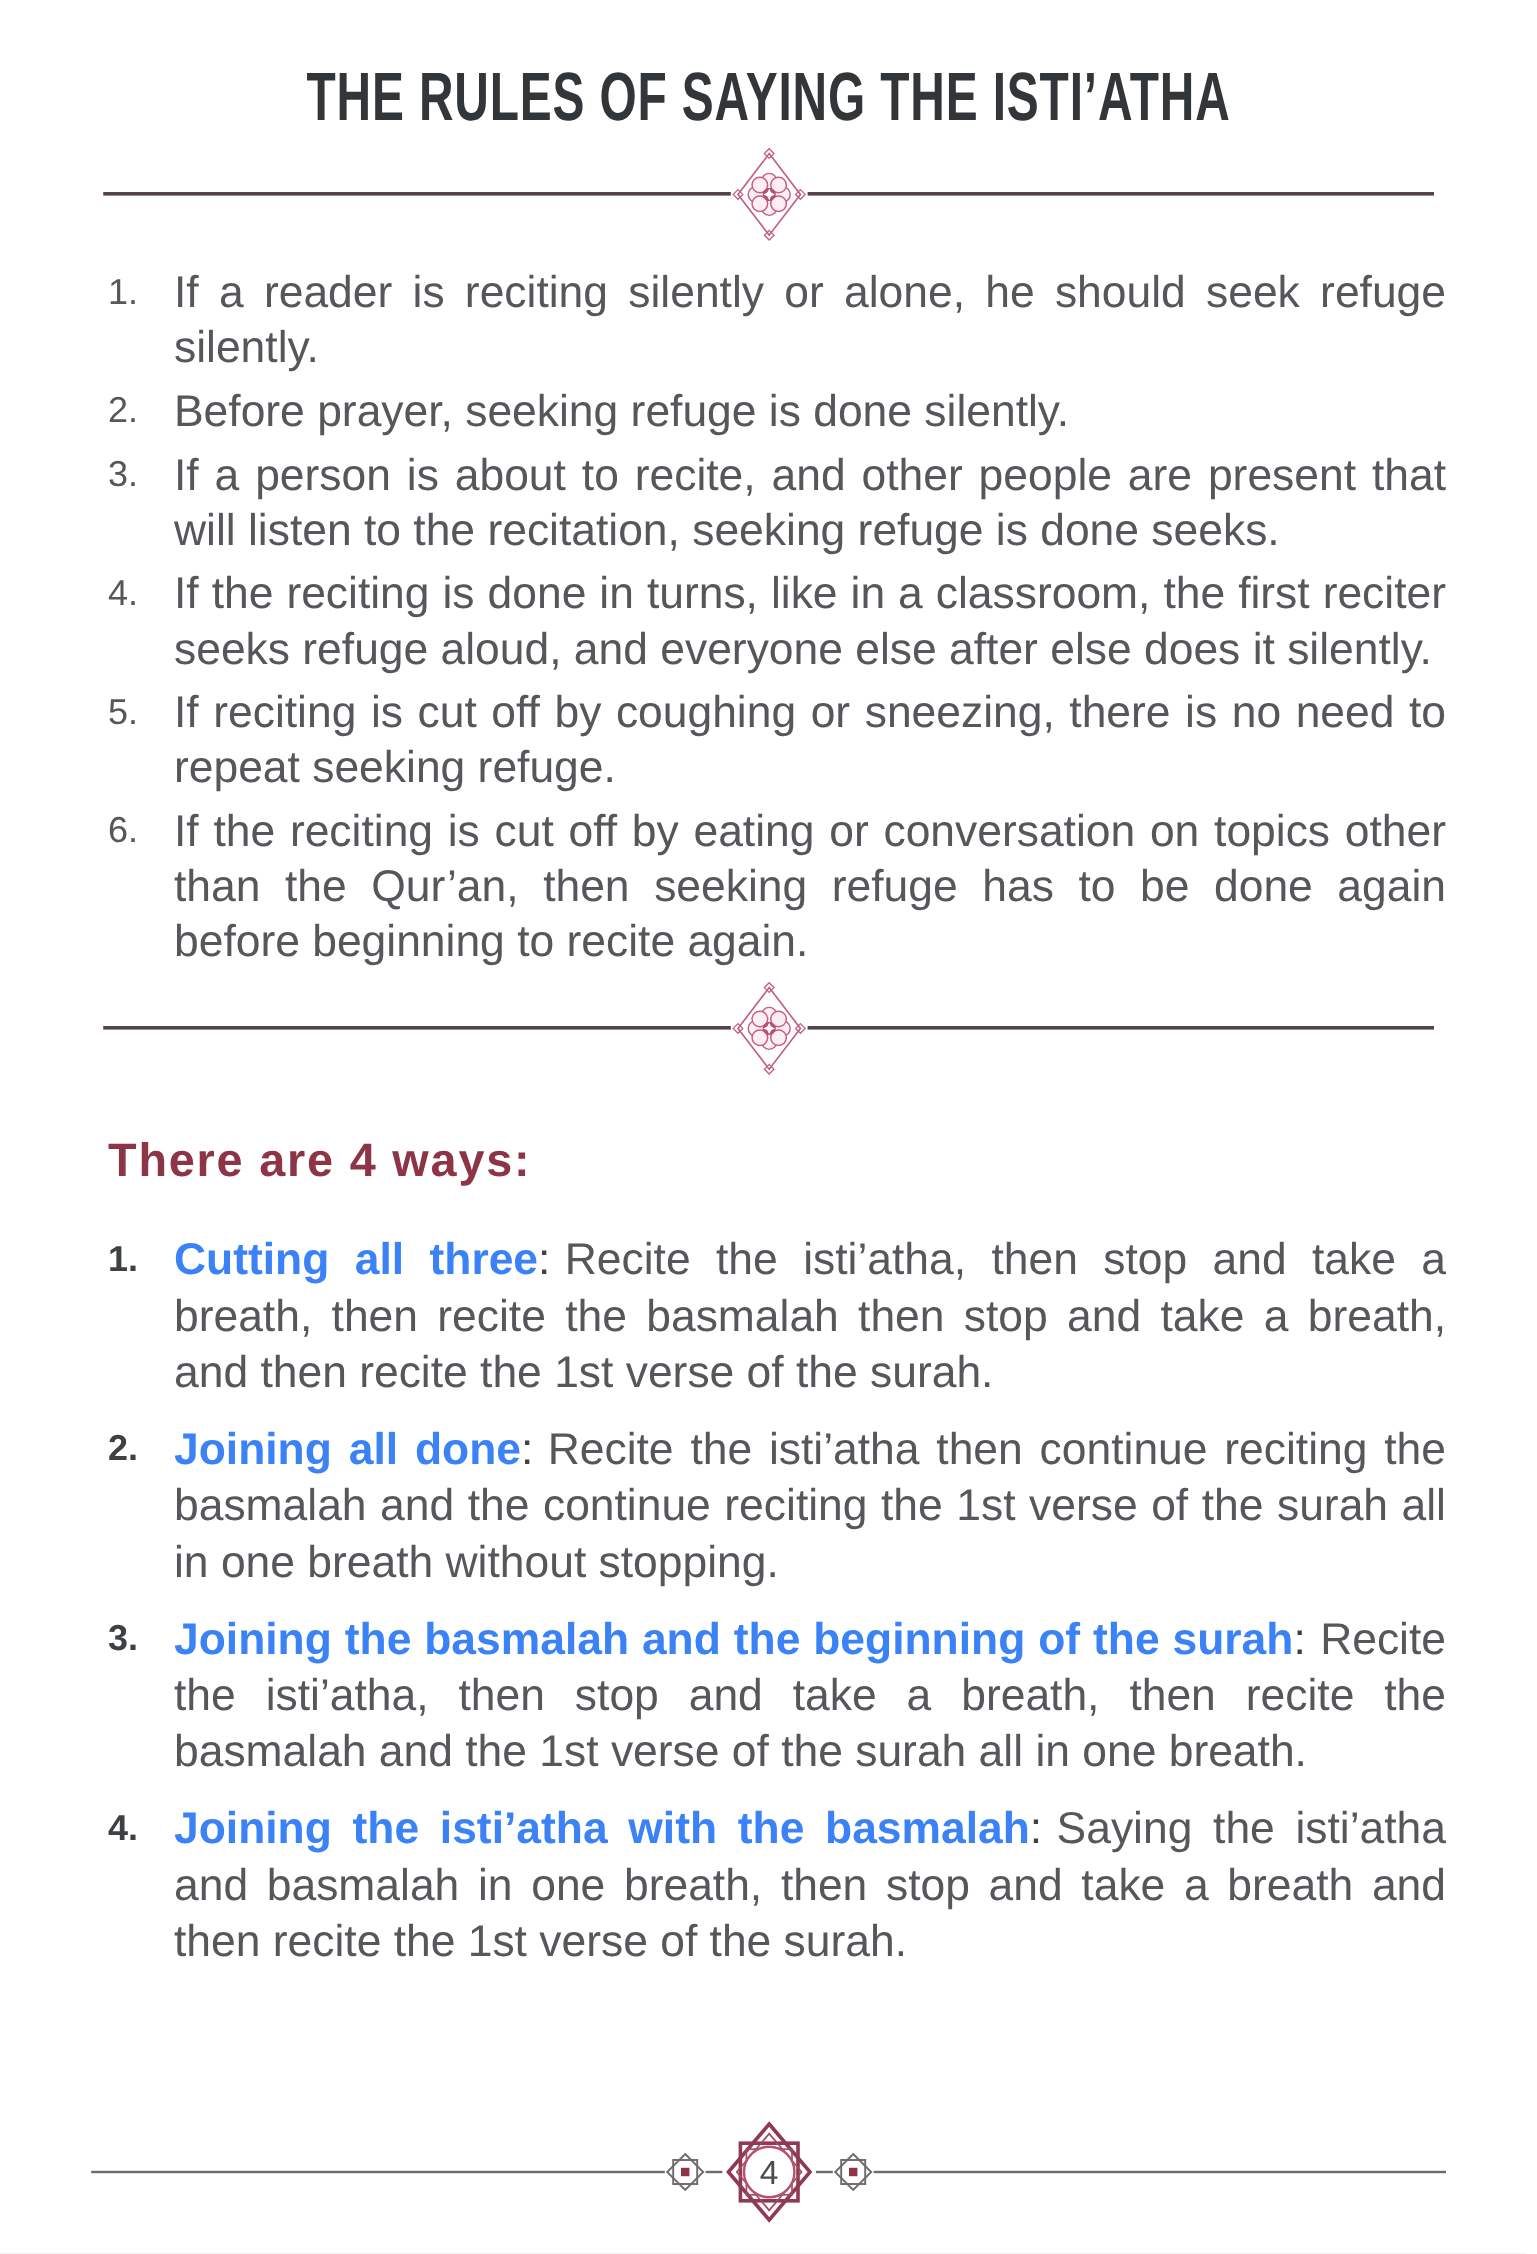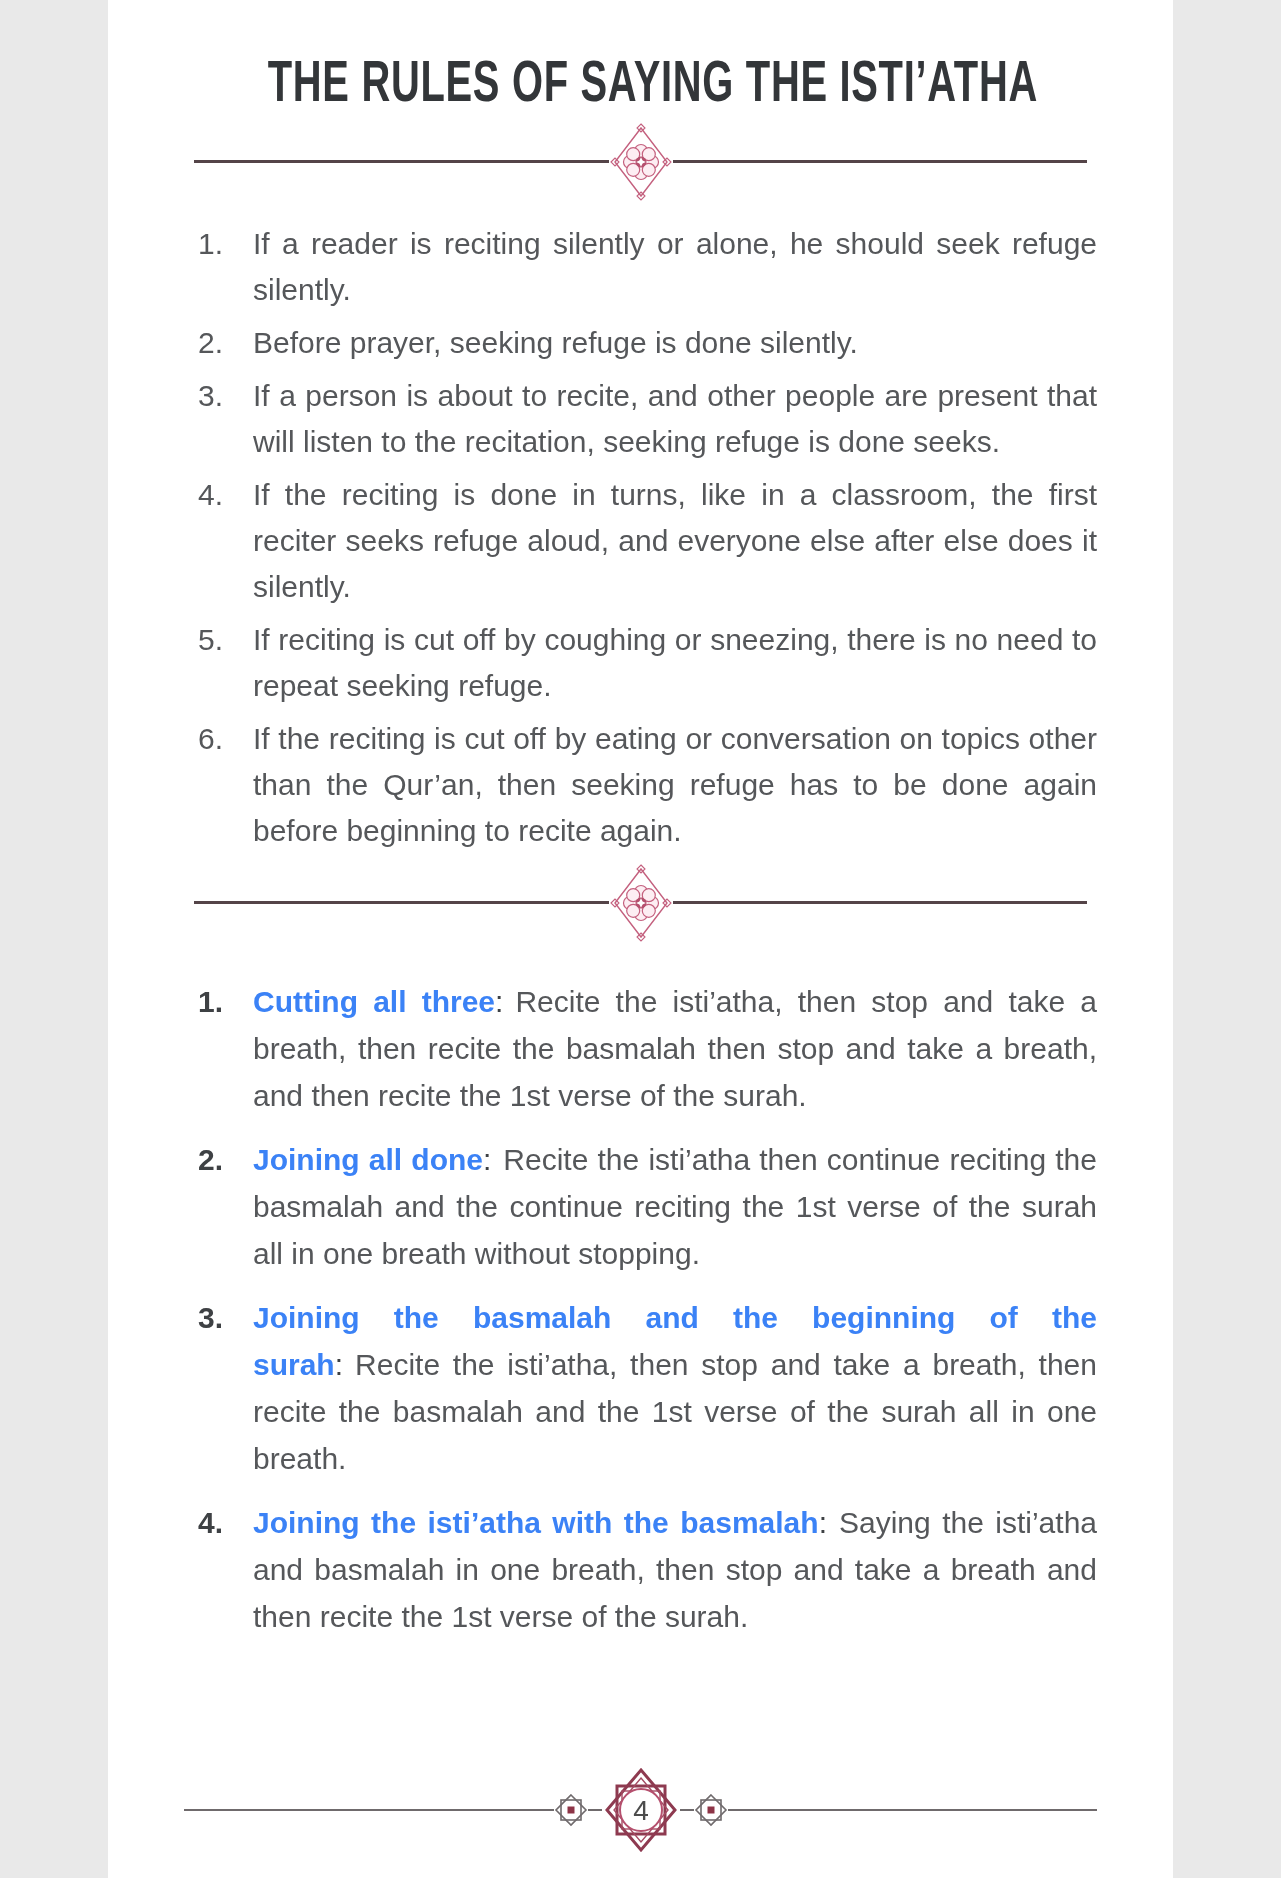--- a/index.html
+++ b/index.html
@@ -1,18 +1,18 @@
 <!DOCTYPE html>
 <html><head>
 <meta charset="utf-8">
 <style>
   html,body{margin:0;padding:0;background:#e9e9e9;}
   .page{
     position:relative;
-    width:1065px;height:1878px;
+    width:1281px;height:1878px;
     margin:0 auto;
     background:#ffffff;
     font-family:"Liberation Sans", sans-serif;
     color:#55575a;
     overflow:hidden;
     box-sizing:border-box;
     padding-top:50px;
   }
   
   .condensed{
@@ -61,21 +61,21 @@
     grid-template-columns:55px 1fr;
     margin-bottom:7px;
   }
   .ways-list .list-item{margin-bottom:17px;}
   .item-num{
     font-size:30px;
     line-height:46px;
     color:#55575a;
   }
   .item-text{
-    font-size:30px;
+    font-size:37px;
     line-height:46px;
     text-align:justify;
     color:#55575a;
   }
   .ways-list .item-num{
     font-weight:700;
     color:#3e4144;
     line-height:47px;
   }
   .ways-list .item-text{line-height:47px;}
@@ -199,20 +199,21 @@
           <circle cx="38.8" cy="31.2" r="6.5"></circle>
         <circle cx="23.2" cy="46.8" r="6.5"></circle>
           <circle cx="38.8" cy="46.8" r="6.5"></circle>
       </g>
       <circle cx="31" cy="39" r="5.4" fill="#b5506e"></circle>
       <path d="M31 34.2 L32.6 37.4 L35.8 39 L32.6 40.6 L31 43.8 L29.4 40.6 L26.2 39 L29.4 37.4 Z" fill="#ffffff"></path>
     </svg>
     <div class="divider-line"></div>
   </div>
 
+  <div class="subheading">There are 4 ways:</div>
 
   <div class="ways-list">
     <div class="list-item">
       <span class="item-num">1.</span>
       <span class="item-text"><b class="way-lead">Cutting all three</b><span class="way-sep">:</span><span>Recite the isti’atha, then stop and take a breath, then recite the basmalah then stop and take a breath, and then recite the 1st verse of the surah.</span></span>
     </div>
     <div class="list-item">
       <span class="item-num">2.</span>
       <span class="item-text"><b class="way-lead">Joining all done</b><span class="way-sep">:</span><span>Recite the isti’atha then continue reciting the basmalah and the continue reciting the 1st verse of the surah all in one breath without stopping.</span></span>
     </div>

